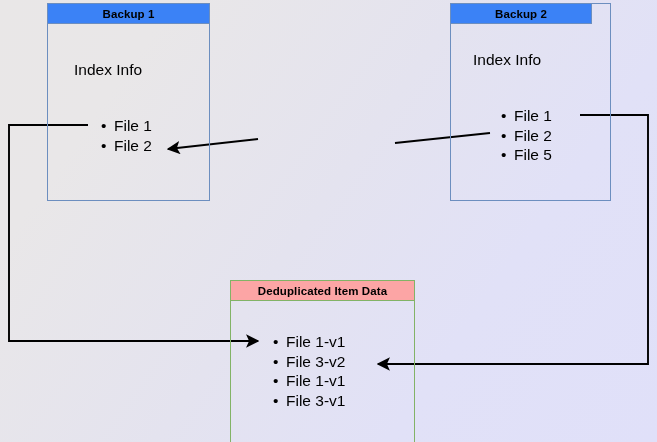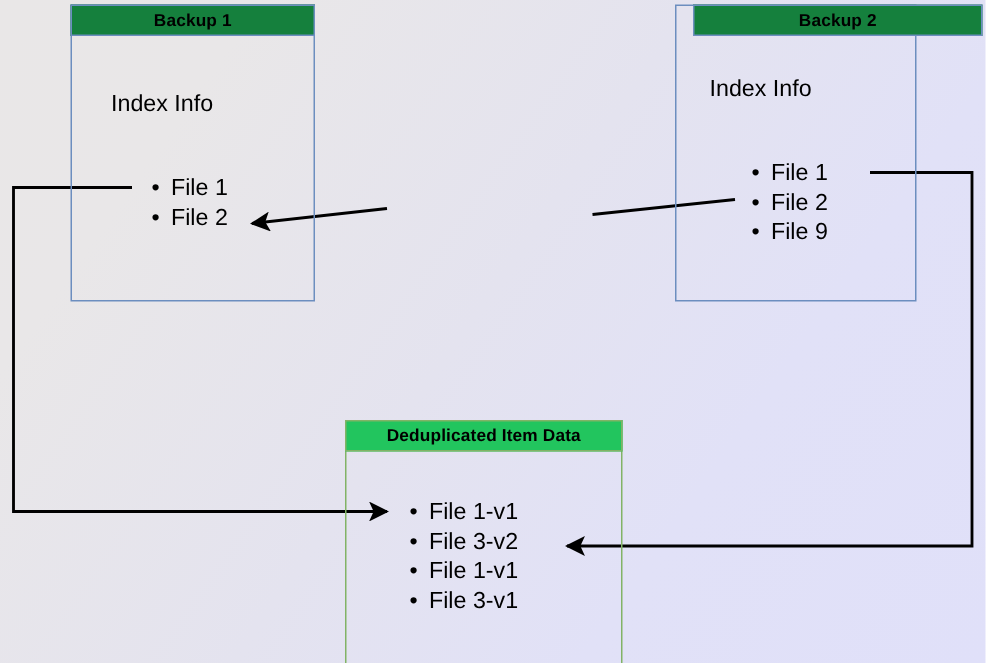--- a/index.html
+++ b/index.html
@@ -24,33 +24,33 @@
   .box {
     position: absolute;
     box-sizing: border-box;
     border: 1.4px solid #6c8ebf;
     background: transparent;
   }
   .box-header {
     position: absolute;
     box-sizing: border-box;
     border: 1.4px solid #6c8ebf;
-    background: #15803d;
+    background: #3b82f6;
     font-weight: bold;
     font-size: 11.5px;
     color: #000;
     display: flex;
     align-items: center;
     justify-content: center;
     letter-spacing: 0.1px;
   }
   .box.green { border-color: #82b366; }
   .box-header.green {
     border-color: #82b366;
-    background: #22c55e;
+    background: #fca5a5;
   }
   .section-title {
     position: absolute;
     font-size: 15.5px;
     color: #000;
     white-space: nowrap;
   }
   .bullets {
     position: absolute;
     margin: 0;
@@ -113,28 +113,28 @@
   <div class="box-header" style="left:47px; top:3px; width:163px; height:21px;">
     <span>Backup 1</span>
   </div>
   <div class="section-title" style="left:74px; top:61px;">Index Info</div>
   <ul class="bullets" style="left:100px; top:116px;">
     <li>File 1</li>
     <li>File 2</li>
   </ul>
 
   <div class="box" style="left:450px; top:3px; width:161px; height:198px;"></div>
-  <div class="box-header" style="left:450px; top:3px; width:193px; height:21px;margin-left:12px;">
+  <div class="box-header" style="left:450px; top:3px; width:142px; height:21px;">
     <span>Backup 2</span>
   </div>
   <div class="section-title" style="left:473px; top:51px;">Index Info</div>
   <ul class="bullets" style="left:500px; top:106px;">
     <li>File 1</li>
     <li>File 2</li>
-    <li>File 9</li>
+    <li>File 5</li>
   </ul>
 
   <div class="box green" style="left:230px; top:280px; width:185px; height:165px;"></div>
   <div class="box-header green" style="left:230px; top:280px; width:185px; height:21px;">
     <span>Deduplicated Item Data</span>
   </div>
   <ul class="bullets" style="left:272px; top:332px;text-align:right;">
     <li>File 1-v1</li>
     <li>File 3-v2</li>
     <li>File 1-v1</li>

